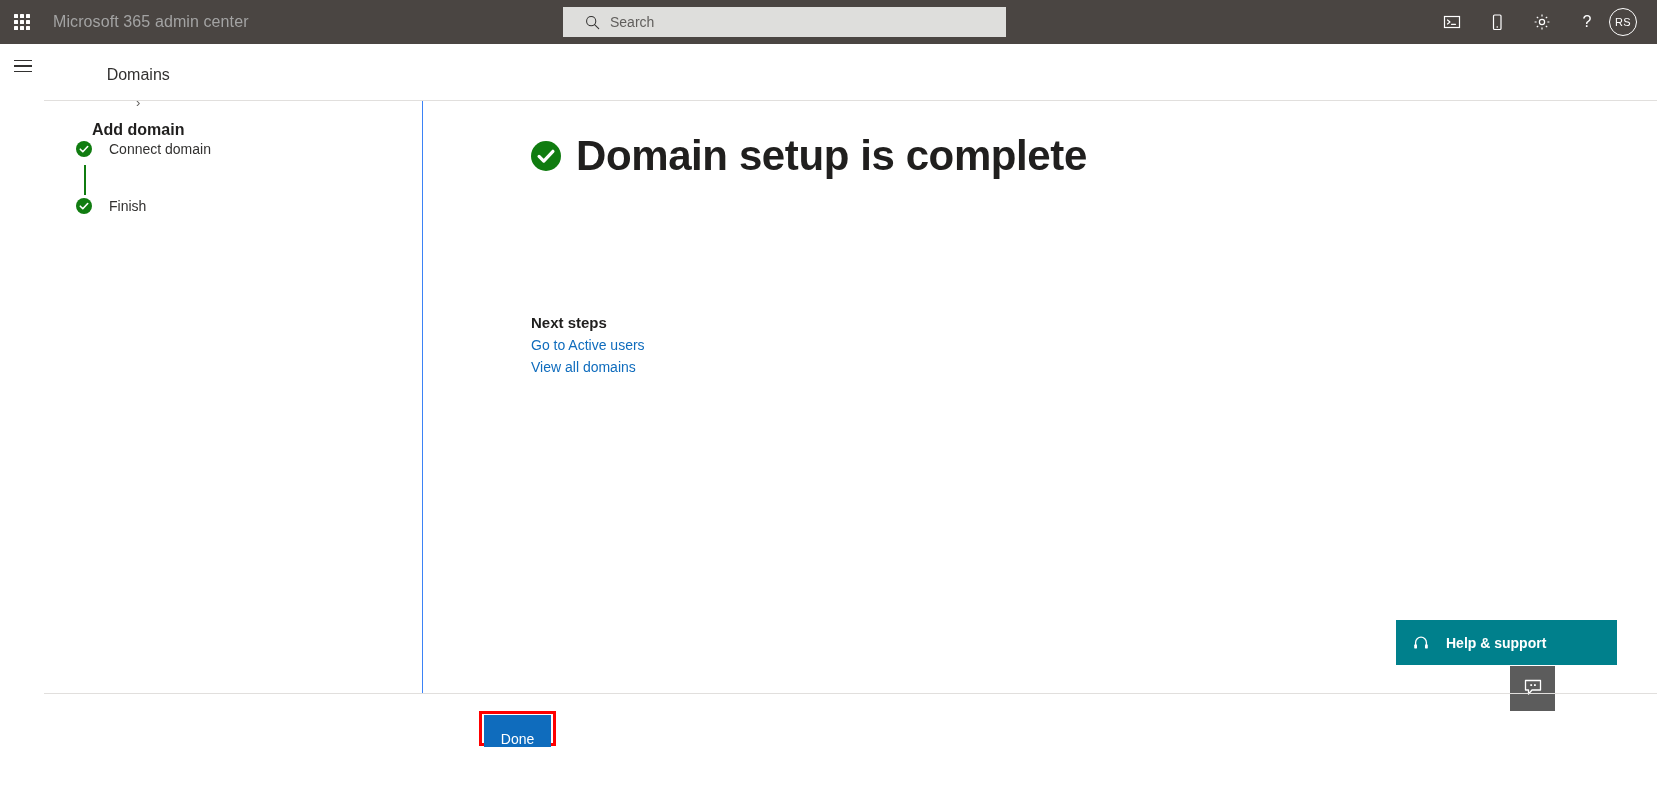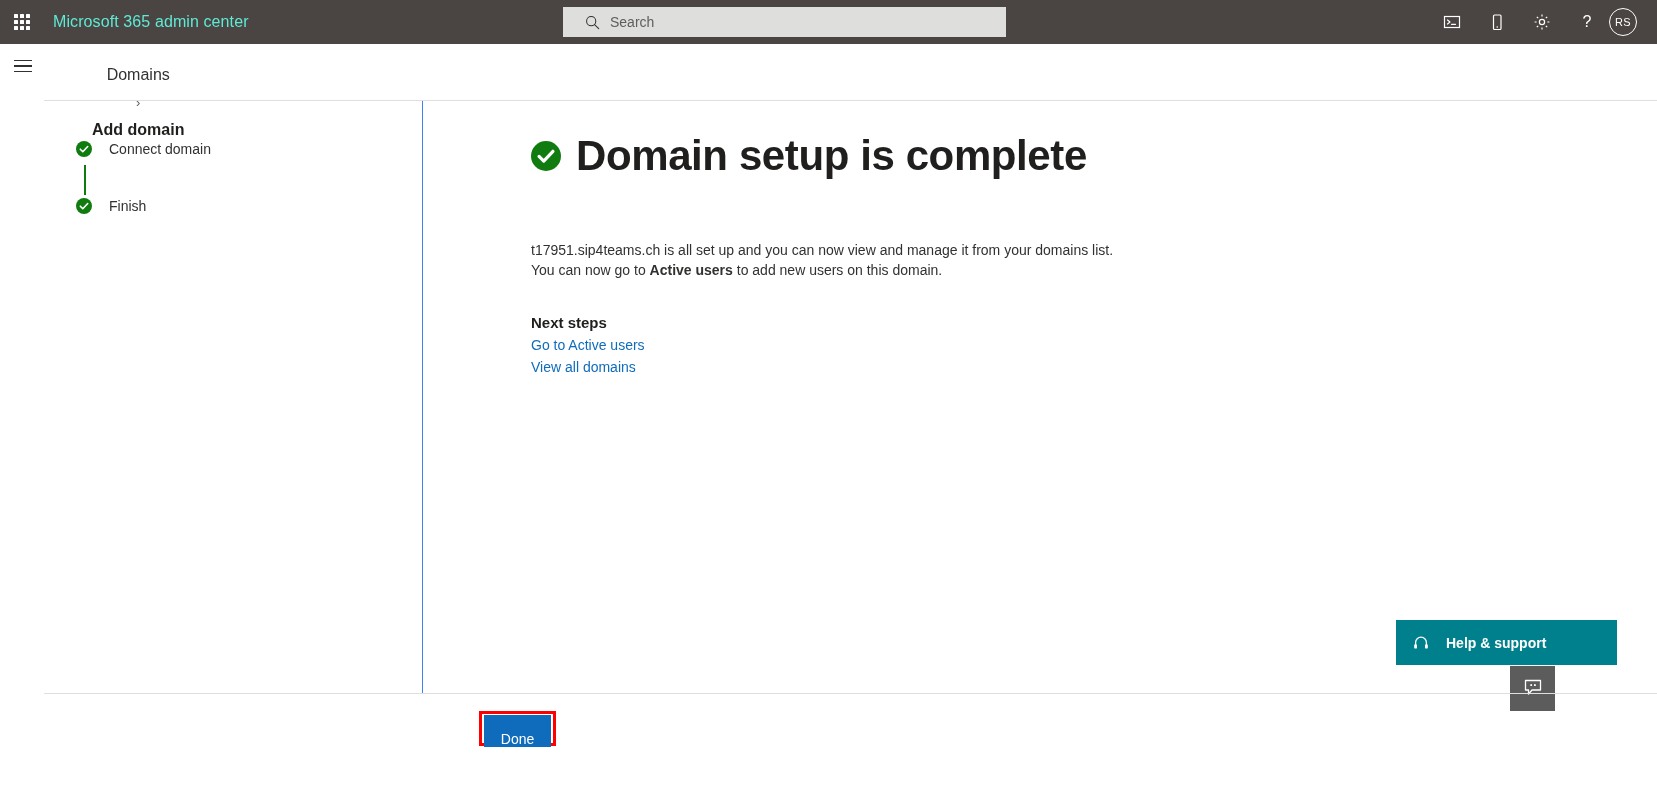--- a/index.html
+++ b/index.html
@@ -35,21 +35,21 @@
     grid-template-rows: repeat(3, 4px);
     gap: 2px;
   }
   .waffle-grid i {
     display: block;
     width: 4px; height: 4px;
     background: #ffffff;
     border-radius: 0.5px;
   }
   .suite-title {
-    color: #5eead4;
+    color: #a3a3a3;
     font-size: 16px;
     margin-left: 9px;
     letter-spacing: .1px;
     white-space: nowrap;
   }
 
   .search-wrap {
     position: absolute;
     left: 563px;
     top: 7px;
@@ -413,28 +413,20 @@
   <div class="page-heading">
     <span class="heading-check">
       <svg width="30" height="30" viewBox="0 0 16 16">
         <circle cx="8" cy="8" r="8" fill="#107c10"></circle>
         <polyline points="4.3,8.2 6.8,10.7 11.7,5.5" fill="none" stroke="#ffffff" stroke-width="1.7" stroke-linecap="round" stroke-linejoin="round"></polyline>
       </svg>
     </span>
     <span class="heading-text">Domain setup is complete</span>
   </div>
 
-  <div class="body-copy">
-    <div>
-      <span>t17951.sip4teams.ch</span><span> is all set up and you can now view and manage it from your domains list.</span>
-    </div>
-    <div>
-      <span>You can now go to </span><b>Active users</b><span> to add new users on this domain.</span>
-    </div>
-  </div>
 
   <div class="next-steps-title">Next steps</div>
 
   <div class="link-list">
     <span class="nav-link">Go to Active users</span>
     <span class="nav-link">View all domains</span>
   </div>
 
 </div>
 

